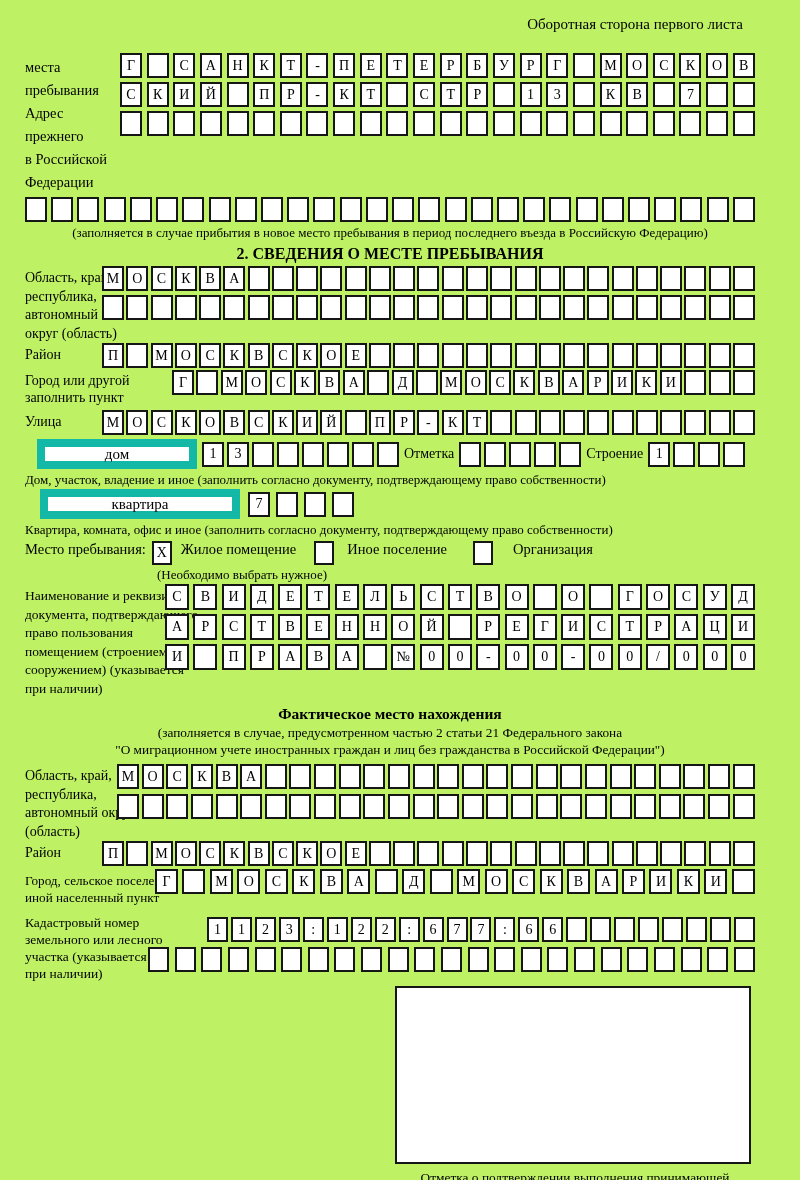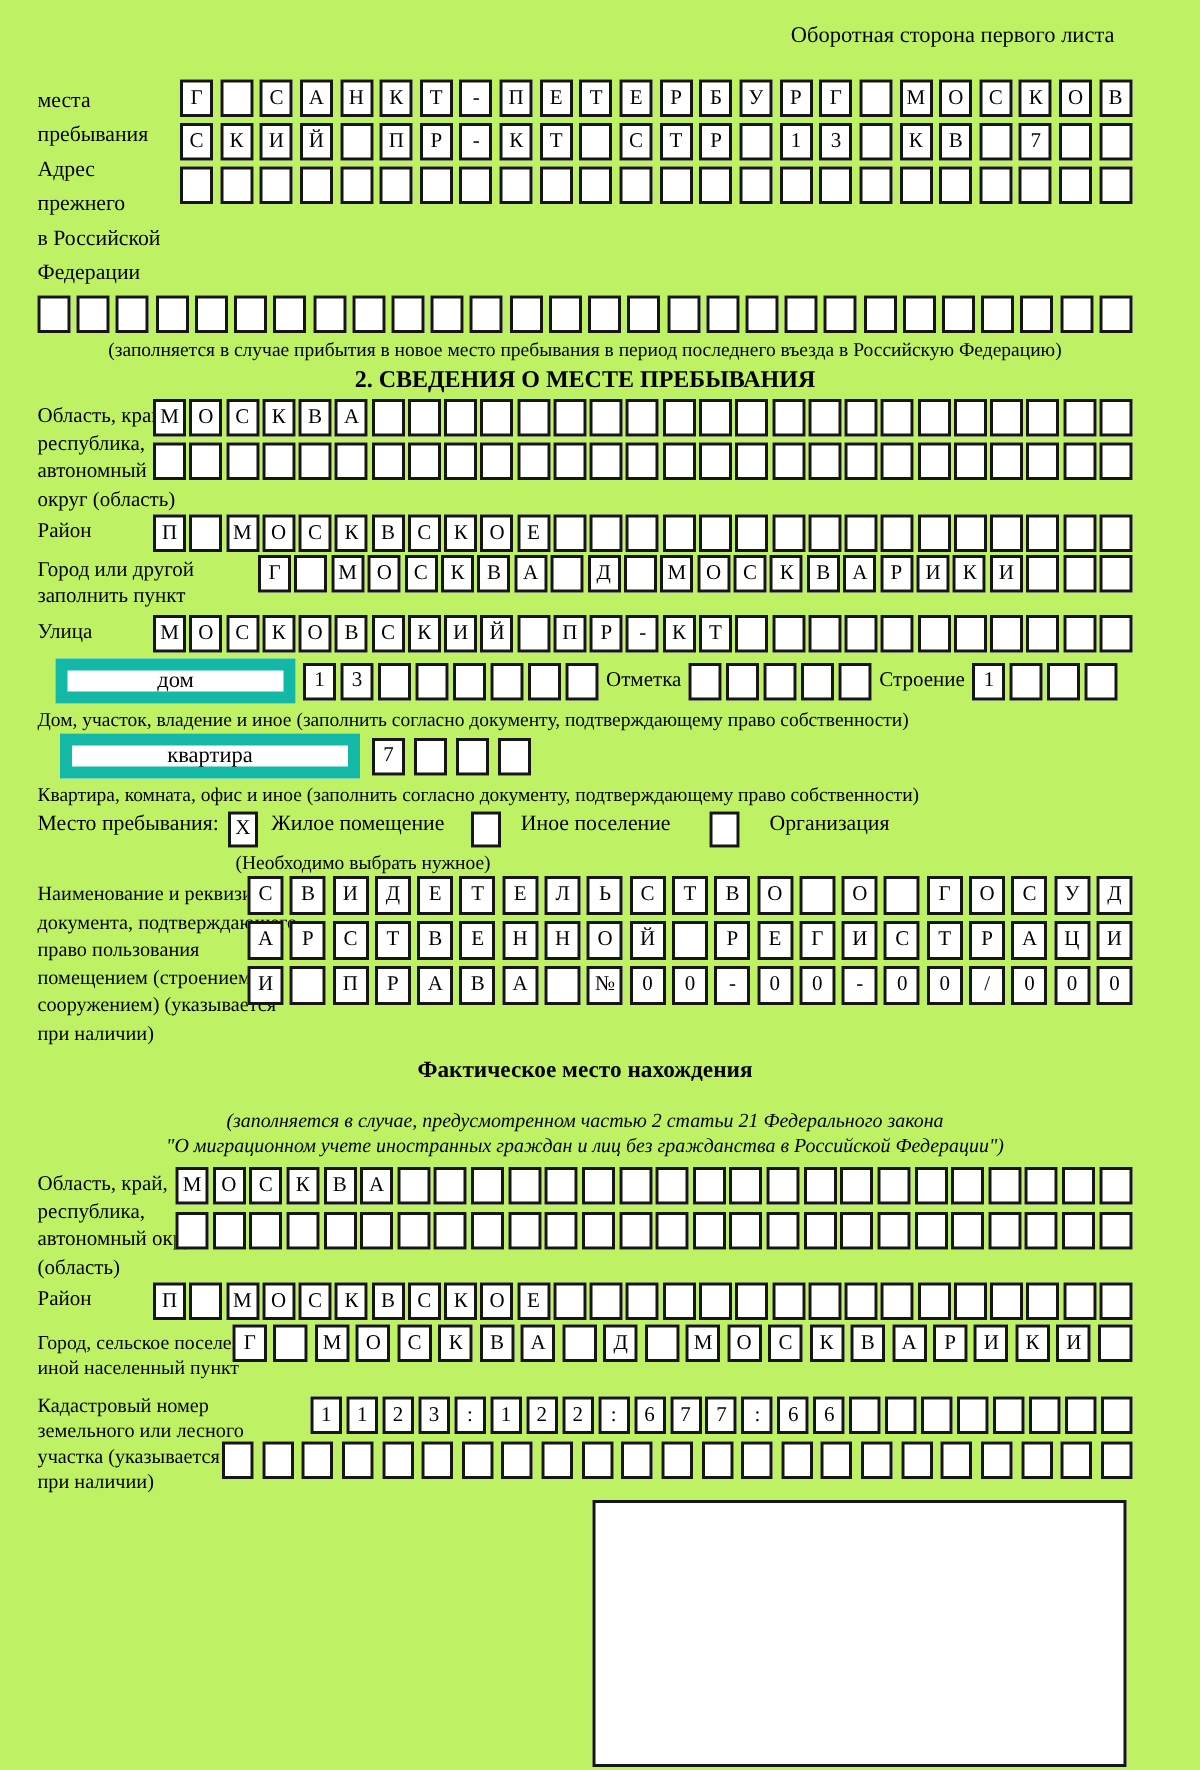--- a/index.html
+++ b/index.html
@@ -482,21 +482,21 @@
           <span class="cb">0</span>
           <span class="cb">/</span>
           <span class="cb">0</span>
           <span class="cb">0</span>
           <span class="cb">0</span>
         </div>
     </div>
   </div>
 
   <div class="title2" style="margin-top:6px;">Фактическое место нахождения</div>
-  <div class="notelines" style="margin-top:16px;font-style:italic;">
+  <div class="notelines" style="margin-top:2px;">
       <div>(заполняется в случае, предусмотренном частью 2 статьи 21 Федерального закона</div>
       <div>"О миграционном учете иностранных граждан и лиц без гражданства в Российской Федерации")</div>
     </div>
 
   <div class="field" style="margin-top:6px;">
     <div class="flabel" style="width:92px;">
         <div>Область, край,</div>
         <div>республика,</div>
         <div>автономный округ</div>
         <div>(область)</div>

